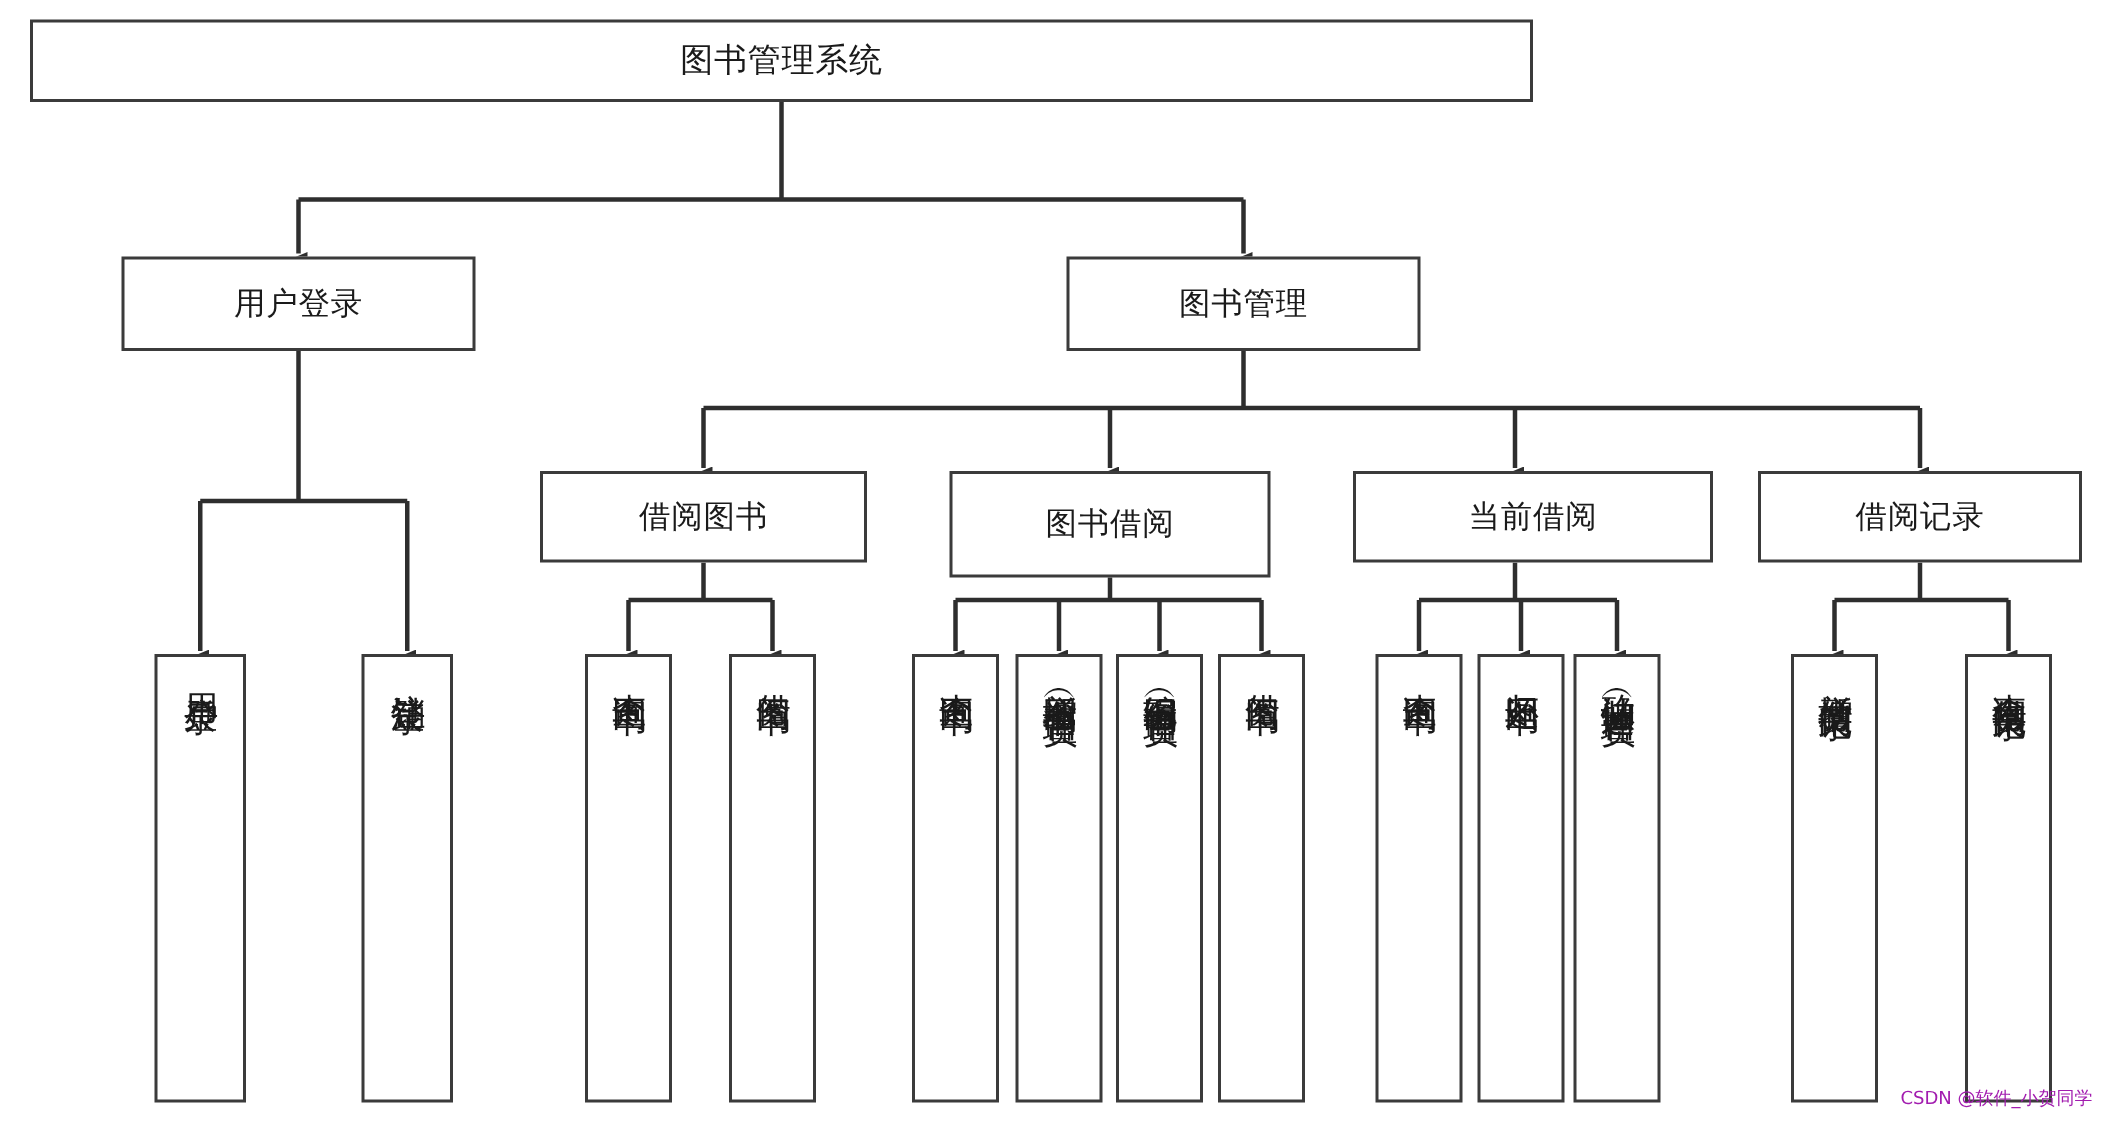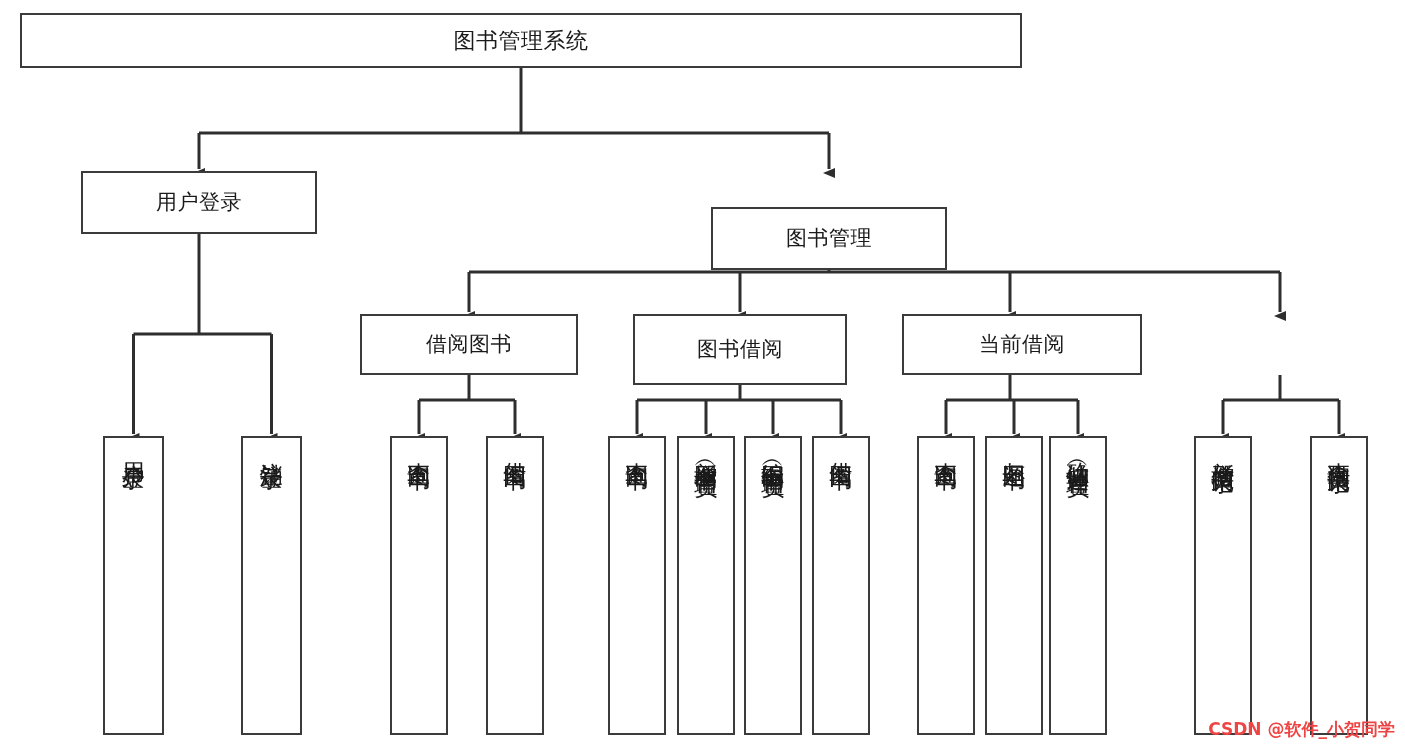--- a/index.html
+++ b/index.html
@@ -42,26 +42,25 @@
     text-orientation:upright;
     font-size:23px;
     line-height:1.06;
     letter-spacing:2px;
     white-space:nowrap;
   }
   .watermark{
     position:absolute;
     right:10px;
     bottom:6px;
-    font-size:17px;
-    color:#ef4444;
+    font-size:12px;
+    color:#a21caf;
     z-index:5;
     white-space:nowrap;
     pointer-events:none;
-    font-weight:bold;
   }
 </style>
 </head>
 <body>
 
 <div id="canvas">
 
   <svg id="wires" viewBox="0 0 1405 747">
     <defs>
       <marker id="arw" markerWidth="10" markerHeight="12" refX="1" refY="6" orient="auto" markerUnits="userSpaceOnUse">
@@ -105,31 +104,34 @@
       </g>
   </svg>
 
   <div class="watermark">CSDN @软件_小贺同学</div>
 <div class="node h root" style="left: 20px; top: 13px; width: 1002px; height: 55px;">
       <span class="lbl">图书管理系统</span>
     </div>
     <div class="node h" style="left: 81px; top: 171px; width: 236px; height: 63px;">
       <span class="lbl">用户登录</span>
     </div>
-    <div class="node h" style="left: 711px; top: 171px; width: 236px; height: 63px; margin-top: 36px;">
+    <div class="node h" style="left: 711px; top: 171px; width: 236px; height: 63px;">
       <span class="lbl">图书管理</span>
     </div>
     <div class="node h" style="left: 360px; top: 314px; width: 218px; height: 61px;">
       <span class="lbl">借阅图书</span>
     </div>
     <div class="node h" style="left: 633px; top: 314px; width: 214px; height: 71px;">
       <span class="lbl">图书借阅</span>
     </div>
     <div class="node h" style="left: 902px; top: 314px; width: 240px; height: 61px;">
       <span class="lbl">当前借阅</span>
+    </div>
+    <div class="node h" style="left: 1172px; top: 314px; width: 216px; height: 61px;">
+      <span class="lbl">借阅记录</span>
     </div>
     <div class="node v" style="left: 103px; top: 436px; width: 61px; height: 299px;">
       <span class="lbl">用户登录</span>
     </div>
     <div class="node v" style="left: 241px; top: 436px; width: 61px; height: 299px;">
       <span class="lbl">注销登录</span>
     </div>
     <div class="node v" style="left: 390px; top: 436px; width: 58px; height: 299px;">
       <span class="lbl">查询图书</span>
     </div>

